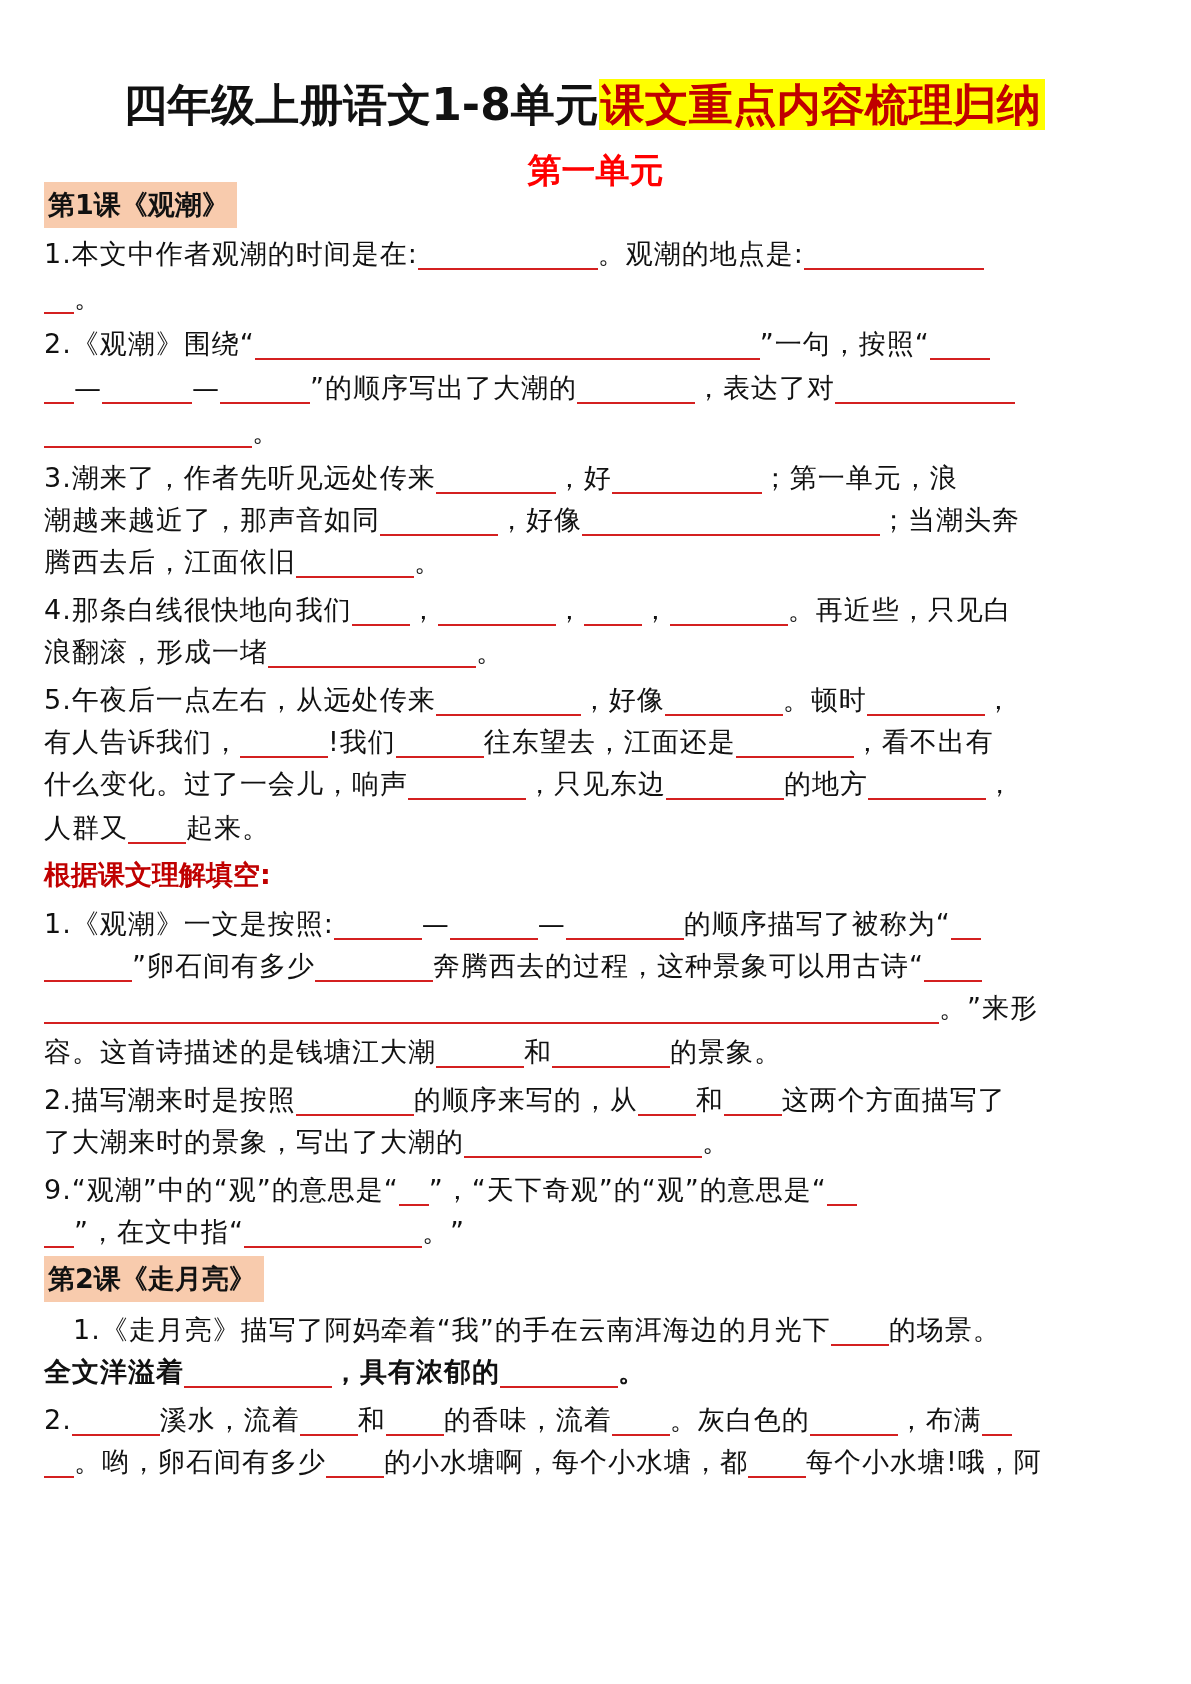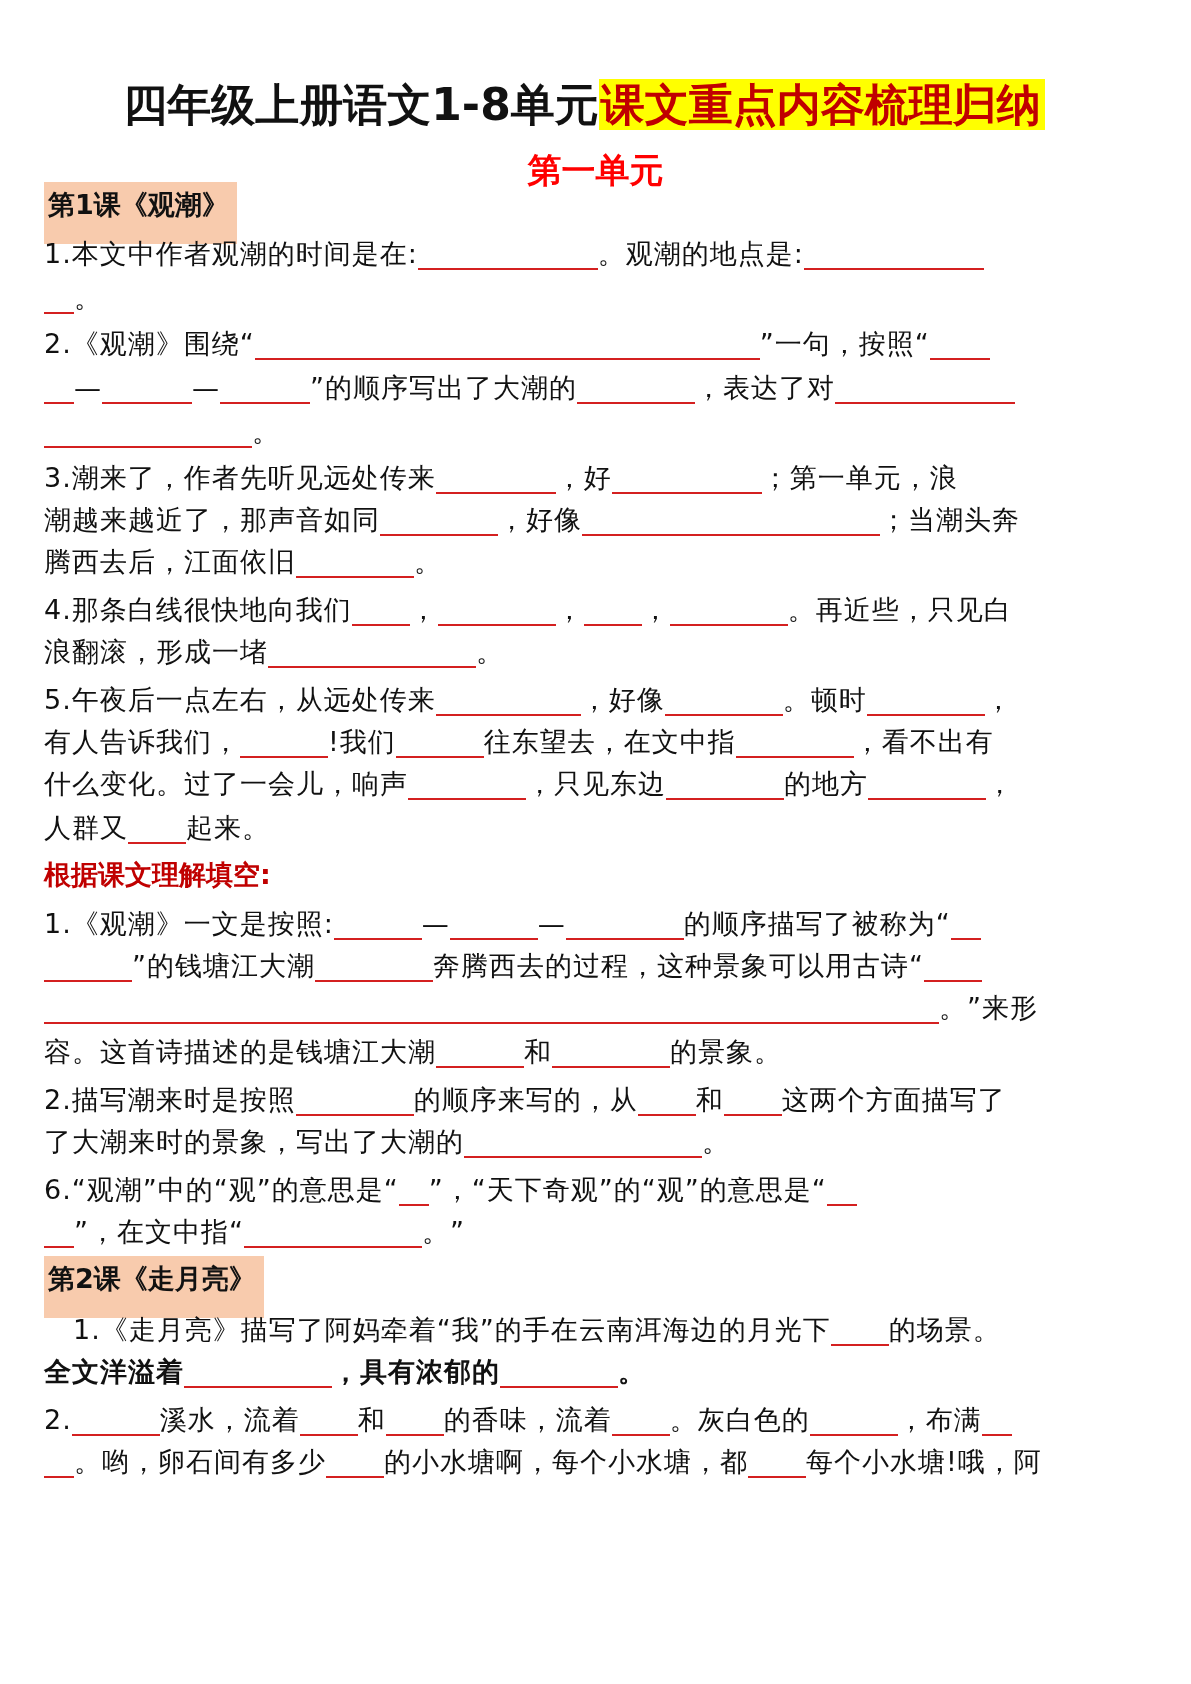--- a/index.html
+++ b/index.html
@@ -4,21 +4,21 @@
 <style>
   html, body { margin: 0; padding: 0; background: #ffffff; }
   body { width: 1191px; height: 1684px; position: relative; overflow: hidden;
          font-family: "DejaVu Sans", "Liberation Sans", sans-serif; color: #111; }
   .title { position: absolute; top: 68px; left: 0; width: 1168px; text-align: center;
            font-size: 44px; font-weight: bold; line-height: 74px; letter-spacing: 0px; white-space: nowrap; }
   .title .black { color: #111; }
   .title .hl { color: #c00000; background: #ffff00; padding: 0 4px 0 2px; }
   .unit { position: absolute; top: 146px; left: 0; width: 1191px; text-align: center;
           font-size: 34px; font-weight: bold; color: #ff0000; line-height: 48px; }
-  .lesson { position: absolute; left: 44px; height: 62px; line-height: 46px; padding: 0 8px 0 4px;
+  .lesson { position: absolute; left: 44px; height: 46px; line-height: 46px; padding: 0 8px 0 4px;
             background: #f8cbad; font-size: 27px; font-weight: bold; color: #111; }
   .section-head { position: absolute; left: 44px; font-size: 27px; font-weight: bold; color: #c00000; line-height: 40px; }
   .line { position: absolute; left: 44px; height: 44px; line-height: 44px; font-size: 27px;
           white-space: nowrap; letter-spacing: 1px; }
   .seg { display: inline-block; vertical-align: bottom; }
   .blank { display: inline-block; height: 32px; border-bottom: 2px solid #d42020; vertical-align: bottom; margin-bottom: 6px; }
 </style>
 </head>
 <body>
 
@@ -39,29 +39,29 @@
       <div class="line" style="top: 276px;"><span class="blank" style="width: 30px;"></span><span class="seg">。</span></div>
       <div class="line" style="top: 322px;"><span class="seg">2.《观潮》围绕“</span><span class="blank" style="width: 505px;"></span><span class="seg">”一句，按照“</span><span class="blank" style="width: 60px;"></span></div>
       <div class="line" style="top: 366px;"><span class="blank" style="width: 30px;"></span><span class="seg">—</span><span class="blank" style="width: 90px;"></span><span class="seg">—</span><span class="blank" style="width: 90px;"></span><span class="seg">”的顺序写出了大潮的</span><span class="blank" style="width: 118px;"></span><span class="seg">，表达了对</span><span class="blank" style="width: 180px;"></span></div>
       <div class="line" style="top: 410px;"><span class="blank" style="width: 208px;"></span><span class="seg">。</span></div>
       <div class="line" style="top: 456px;"><span class="seg">3.潮来了，作者先听见远处传来</span><span class="blank" style="width: 120px;"></span><span class="seg">，好</span><span class="blank" style="width: 150px;"></span><span class="seg">；第一单元，浪</span></div>
       <div class="line" style="top: 498px;"><span class="seg">潮越来越近了，那声音如同</span><span class="blank" style="width: 118px;"></span><span class="seg">，好像</span><span class="blank" style="width: 298px;"></span><span class="seg">；当潮头奔</span></div>
       <div class="line" style="top: 540px;"><span class="seg">腾西去后，江面依旧</span><span class="blank" style="width: 118px;"></span><span class="seg">。</span></div>
       <div class="line" style="top: 588px;"><span class="seg">4.那条白线很快地向我们</span><span class="blank" style="width: 58px;"></span><span class="seg">，</span><span class="blank" style="width: 118px;"></span><span class="seg">，</span><span class="blank" style="width: 58px;"></span><span class="seg">，</span><span class="blank" style="width: 118px;"></span><span class="seg">。再近些，只见白</span></div>
       <div class="line" style="top: 630px;"><span class="seg">浪翻滚，形成一堵</span><span class="blank" style="width: 208px;"></span><span class="seg">。</span></div>
       <div class="line" style="top: 678px; text-align: center;"><span class="seg">5.午夜后一点左右，从远处传来</span><span class="blank" style="width: 145px;"></span><span class="seg">，好像</span><span class="blank" style="width: 118px;"></span><span class="seg">。顿时</span><span class="blank" style="width: 118px;"></span><span class="seg">，</span></div>
-      <div class="line" style="top: 720px;"><span class="seg">有人告诉我们，</span><span class="blank" style="width: 88px;"></span><span class="seg">!我们</span><span class="blank" style="width: 88px;"></span><span class="seg">往东望去，在文中指</span><span class="blank" style="width: 118px;"></span><span class="seg">，看不出有</span></div>
+      <div class="line" style="top: 720px;"><span class="seg">有人告诉我们，</span><span class="blank" style="width: 88px;"></span><span class="seg">!我们</span><span class="blank" style="width: 88px;"></span><span class="seg">往东望去，江面还是</span><span class="blank" style="width: 118px;"></span><span class="seg">，看不出有</span></div>
       <div class="line" style="top: 762px;"><span class="seg">什么变化。过了一会儿，响声</span><span class="blank" style="width: 118px;"></span><span class="seg">，只见东边</span><span class="blank" style="width: 118px;"></span><span class="seg">的地方</span><span class="blank" style="width: 118px;"></span><span class="seg">，</span></div>
       <div class="line" style="top: 806px;"><span class="seg">人群又</span><span class="blank" style="width: 58px;"></span><span class="seg">起来。</span></div>
       <div class="line" style="top: 902px;"><span class="seg">1.《观潮》一文是按照: </span><span class="blank" style="width: 88px;"></span><span class="seg">—</span><span class="blank" style="width: 88px;"></span><span class="seg">—</span><span class="blank" style="width: 118px;"></span><span class="seg">的顺序描写了被称为“</span><span class="blank" style="width: 30px;"></span></div>
-      <div class="line" style="top: 944px;"><span class="blank" style="width: 88px;"></span><span class="seg">”的钱塘江大潮</span><span class="blank" style="width: 118px;"></span><span class="seg">奔腾西去的过程，这种景象可以用古诗“</span><span class="blank" style="width: 58px;"></span></div>
+      <div class="line" style="top: 944px;"><span class="blank" style="width: 88px;"></span><span class="seg">”卵石间有多少</span><span class="blank" style="width: 118px;"></span><span class="seg">奔腾西去的过程，这种景象可以用古诗“</span><span class="blank" style="width: 58px;"></span></div>
       <div class="line" style="top: 986px;"><span class="blank" style="width: 895px;"></span><span class="seg">。”来形</span></div>
       <div class="line" style="top: 1030px;"><span class="seg">容。这首诗描述的是钱塘江大潮</span><span class="blank" style="width: 88px;"></span><span class="seg">和</span><span class="blank" style="width: 118px;"></span><span class="seg">的景象。</span></div>
       <div class="line" style="top: 1078px;"><span class="seg">2.描写潮来时是按照</span><span class="blank" style="width: 118px;"></span><span class="seg">的顺序来写的，从</span><span class="blank" style="width: 58px;"></span><span class="seg">和</span><span class="blank" style="width: 58px;"></span><span class="seg">这两个方面描写了</span></div>
       <div class="line" style="top: 1120px;"><span class="seg">了大潮来时的景象，写出了大潮的</span><span class="blank" style="width: 238px;"></span><span class="seg">。</span></div>
-      <div class="line" style="top: 1168px;"><span class="seg">6.“观潮”中的“观”的意思是“</span><span class="blank" style="width: 30px;"></span><span class="seg">”，“天下奇观”的“观”的意思是“</span><span class="blank" style="width: 30px;"></span></div>
+      <div class="line" style="top: 1168px;"><span class="seg">9.“观潮”中的“观”的意思是“</span><span class="blank" style="width: 30px;"></span><span class="seg">”，“天下奇观”的“观”的意思是“</span><span class="blank" style="width: 30px;"></span></div>
       <div class="line" style="top: 1210px;"><span class="blank" style="width: 30px;"></span><span class="seg">”，在文中指“</span><span class="blank" style="width: 178px;"></span><span class="seg">。”</span></div>
       <div class="line" style="top: 1308px; margin-left: 29px;"><span class="seg">1.《走月亮》描写了阿妈牵着“我”的手在云南洱海边的月光下</span><span class="blank" style="width: 58px;"></span><span class="seg">的场景。</span></div>
       <div class="line" style="top: 1350px; font-weight: bold;"><span class="seg">全文洋溢着</span><span class="blank" style="width: 148px;"></span><span class="seg">，具有浓郁的</span><span class="blank" style="width: 118px;"></span><span class="seg">。</span></div>
       <div class="line" style="top: 1398px;"><span class="seg">2.</span><span class="blank" style="width: 88px;"></span><span class="seg">溪水，流着</span><span class="blank" style="width: 58px;"></span><span class="seg">和</span><span class="blank" style="width: 58px;"></span><span class="seg">的香味，流着</span><span class="blank" style="width: 58px;"></span><span class="seg">。灰白色的</span><span class="blank" style="width: 88px;"></span><span class="seg">，布满</span><span class="blank" style="width: 30px;"></span></div>
       <div class="line" style="top: 1440px;"><span class="blank" style="width: 30px;"></span><span class="seg">。哟，卵石间有多少</span><span class="blank" style="width: 58px;"></span><span class="seg">的小水塘啊，每个小水塘，都</span><span class="blank" style="width: 58px;"></span><span class="seg">每个小水塘!哦，阿</span></div>
     </div>
 </div>
 
 </body></html>

